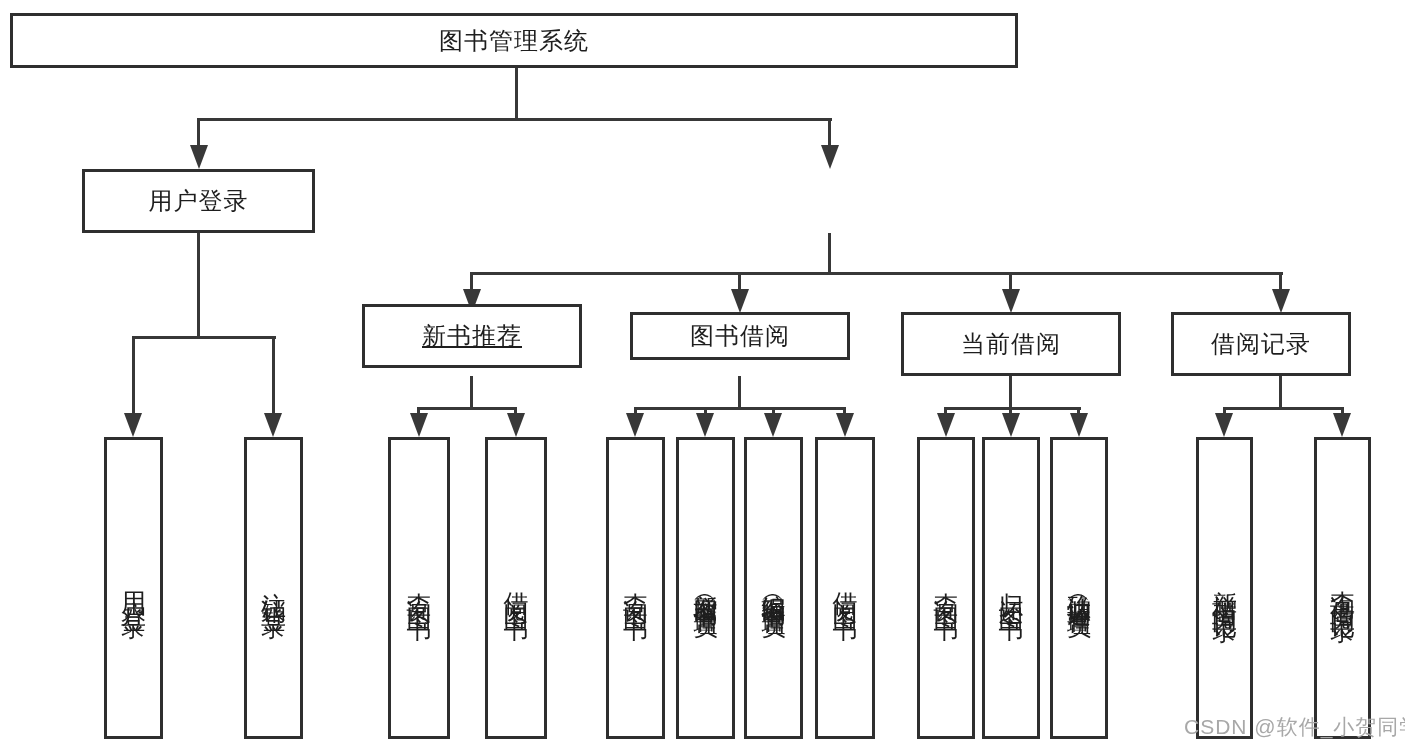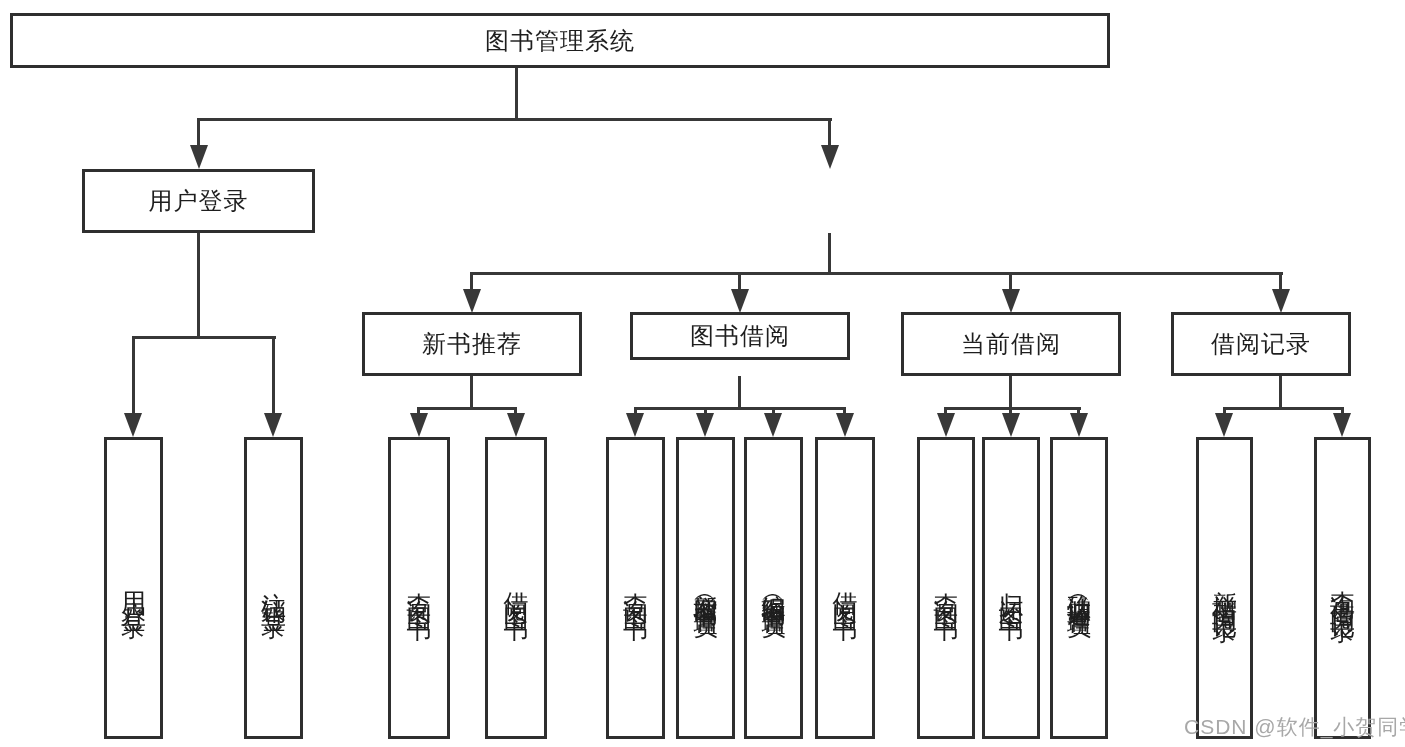--- a/index.html
+++ b/index.html
@@ -107,29 +107,29 @@
   <div class="line" style="left:1077px;top:407px;width:3px;height:20px;"></div>
   <div class="arrowhead" style="left:1070px;top:413px;"></div>
 
   <div class="line" style="left:1279px;top:376px;width:3px;height:34px;"></div>
   <div class="line" style="left:1223px;top:407px;width:121px;height:3px;"></div>
   <div class="line" style="left:1223px;top:407px;width:3px;height:20px;"></div>
   <div class="arrowhead" style="left:1215px;top:413px;"></div>
   <div class="line" style="left:1341px;top:407px;width:3px;height:20px;"></div>
   <div class="arrowhead" style="left:1333px;top:413px;"></div>
 
-  <div class="box" style="left:10px;top:13px;width:1100px;height:55px;">
+  <div class="box" style="left:10px;top:13px;width:1008px;height:55px;">
     <span class="hlabel">图书管理系统</span>
   </div>
 
   <div class="box" style="left:82px;top:169px;width:233px;height:64px;">
     <span class="hlabel">用户登录</span>
   </div>
 
-  <div class="box" style="left:362px;top:312px;width:220px;height:64px;">
+  <div class="box" style="left:362px;top:304px;width:220px;height:64px;text-decoration:underline;">
     <span class="hlabel">新书推荐</span>
   </div>
   <div class="box" style="left:630px;top:312px;width:220px;height:48px;">
     <span class="hlabel">图书借阅</span>
   </div>
   <div class="box" style="left:901px;top:312px;width:220px;height:64px;">
     <span class="hlabel">当前借阅</span>
   </div>
   <div class="box" style="left:1171px;top:312px;width:180px;height:64px;">
     <span class="hlabel">借阅记录</span>

